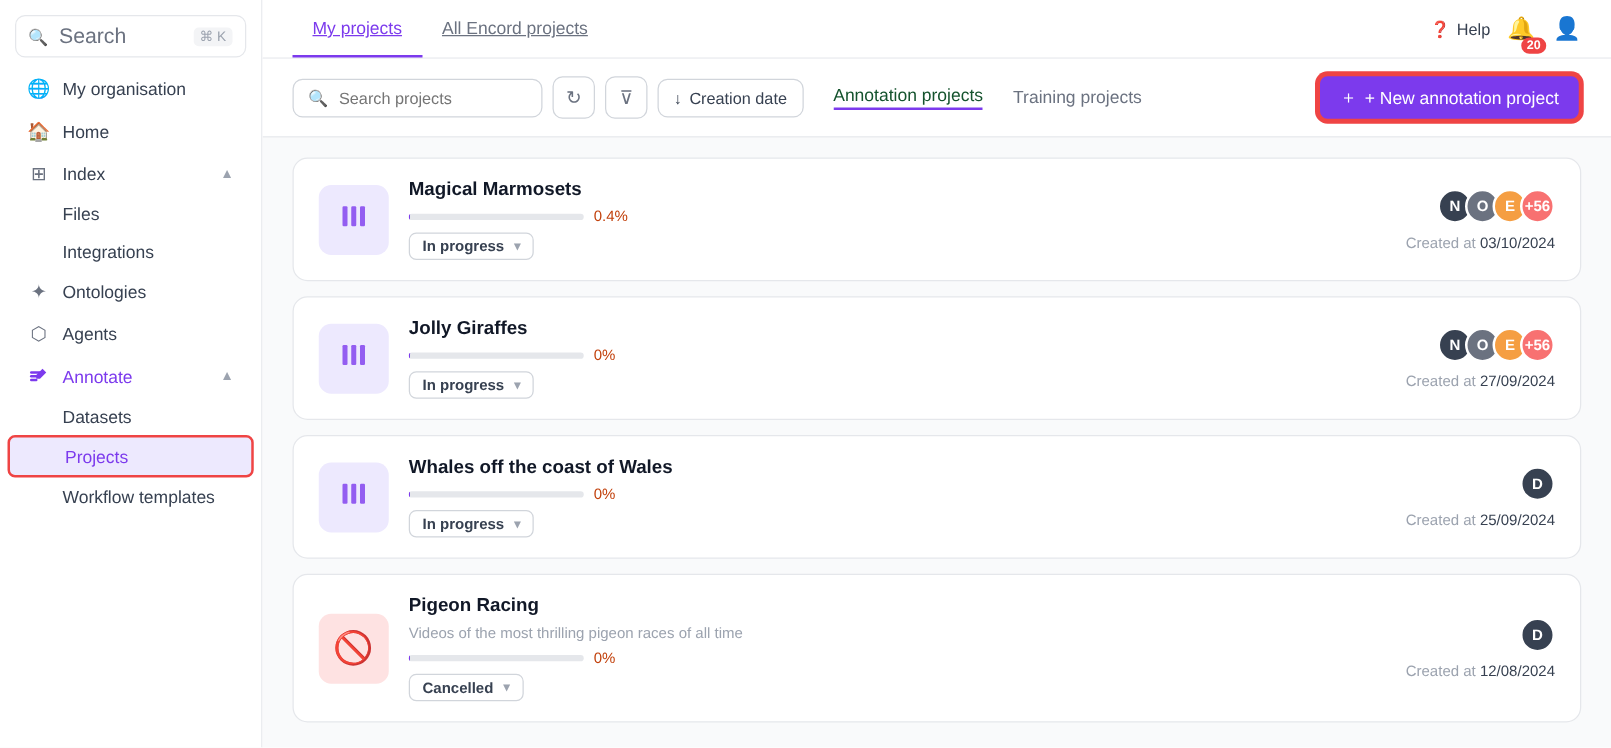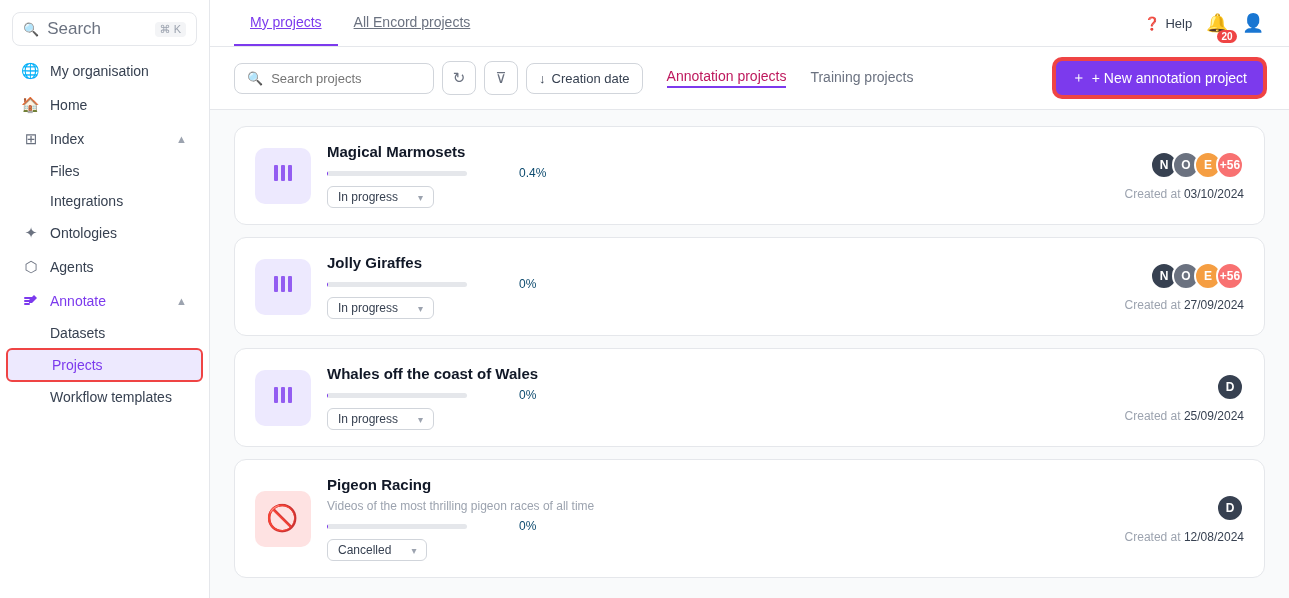--- a/index.html
+++ b/index.html
@@ -205,21 +205,21 @@
       gap: 24px;
       margin-left: 16px;
     }
     .proj-tab {
       font-size: 14px;
       color: #6b7280;
       cursor: pointer;
       padding-bottom: 2px;
     }
     .proj-tab.active-proj {
-      color: #be185d;
+      color: #14532d;
       border-bottom: 2px solid #7c3aed;
       font-weight: 500;
     }
     .new-proj-btn {
       margin-left: auto;
       display: flex;
       align-items: center;
       gap: 6px;
       background: #7c3aed;
       color: #fff;
@@ -291,35 +291,35 @@
       border-radius: 99px;
       overflow: hidden;
     }
     .progress-bar-fill {
       height: 100%;
       background: #7c3aed;
       border-radius: 99px;
     }
     .progress-pct {
       font-size: 12px;
-      color: #0c4a6e;
-      margin-left: 44px;
+      color: #c2410c;
     }
     .status-badge {
       display: inline-flex;
       align-items: center;
-      gap: 20px;
+      gap: 8px;
       border: 1px solid #d1d5db;
       border-radius: 6px;
       padding: 3px 10px;
       font-size: 12px;
       color: #374151;
       cursor: pointer;
       background: #fff;
       width: fit-content;
+      font-weight: bold;
     }
     .status-badge .down-arrow { font-size: 10px; color: #9ca3af; }
     .project-right {
       display: flex;
       flex-direction: column;
       align-items: flex-end;
       gap: 8px;
     }
     .avatars {
       display: flex;

